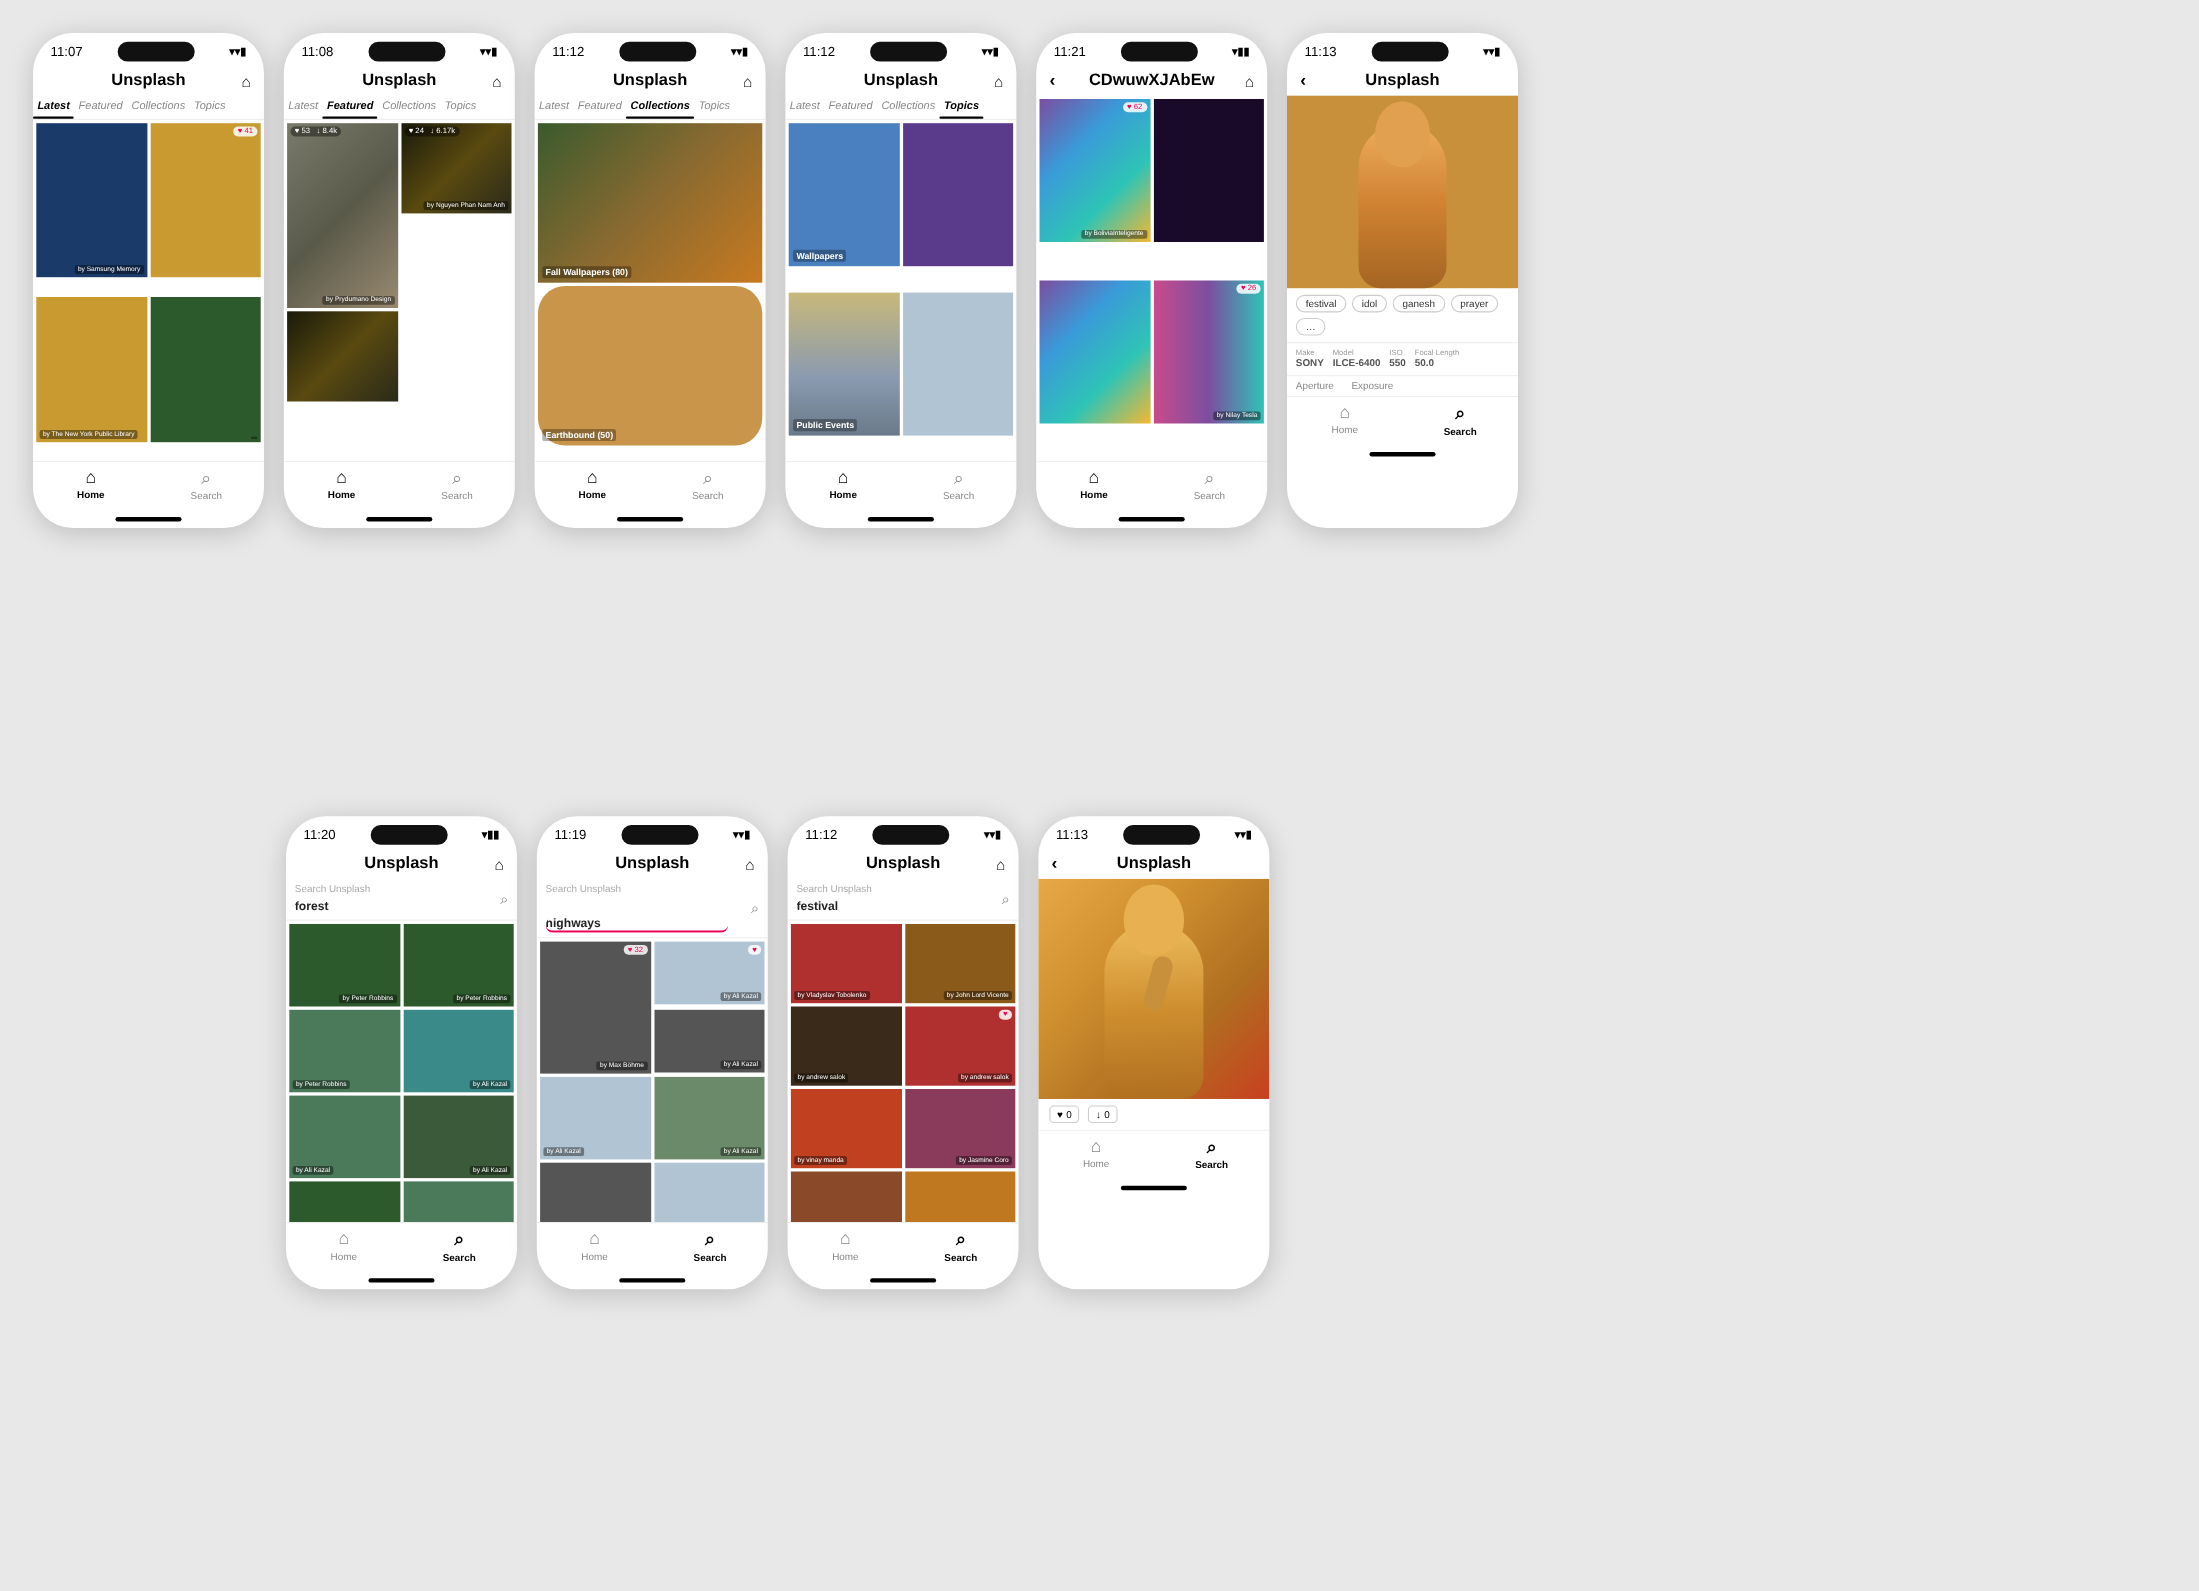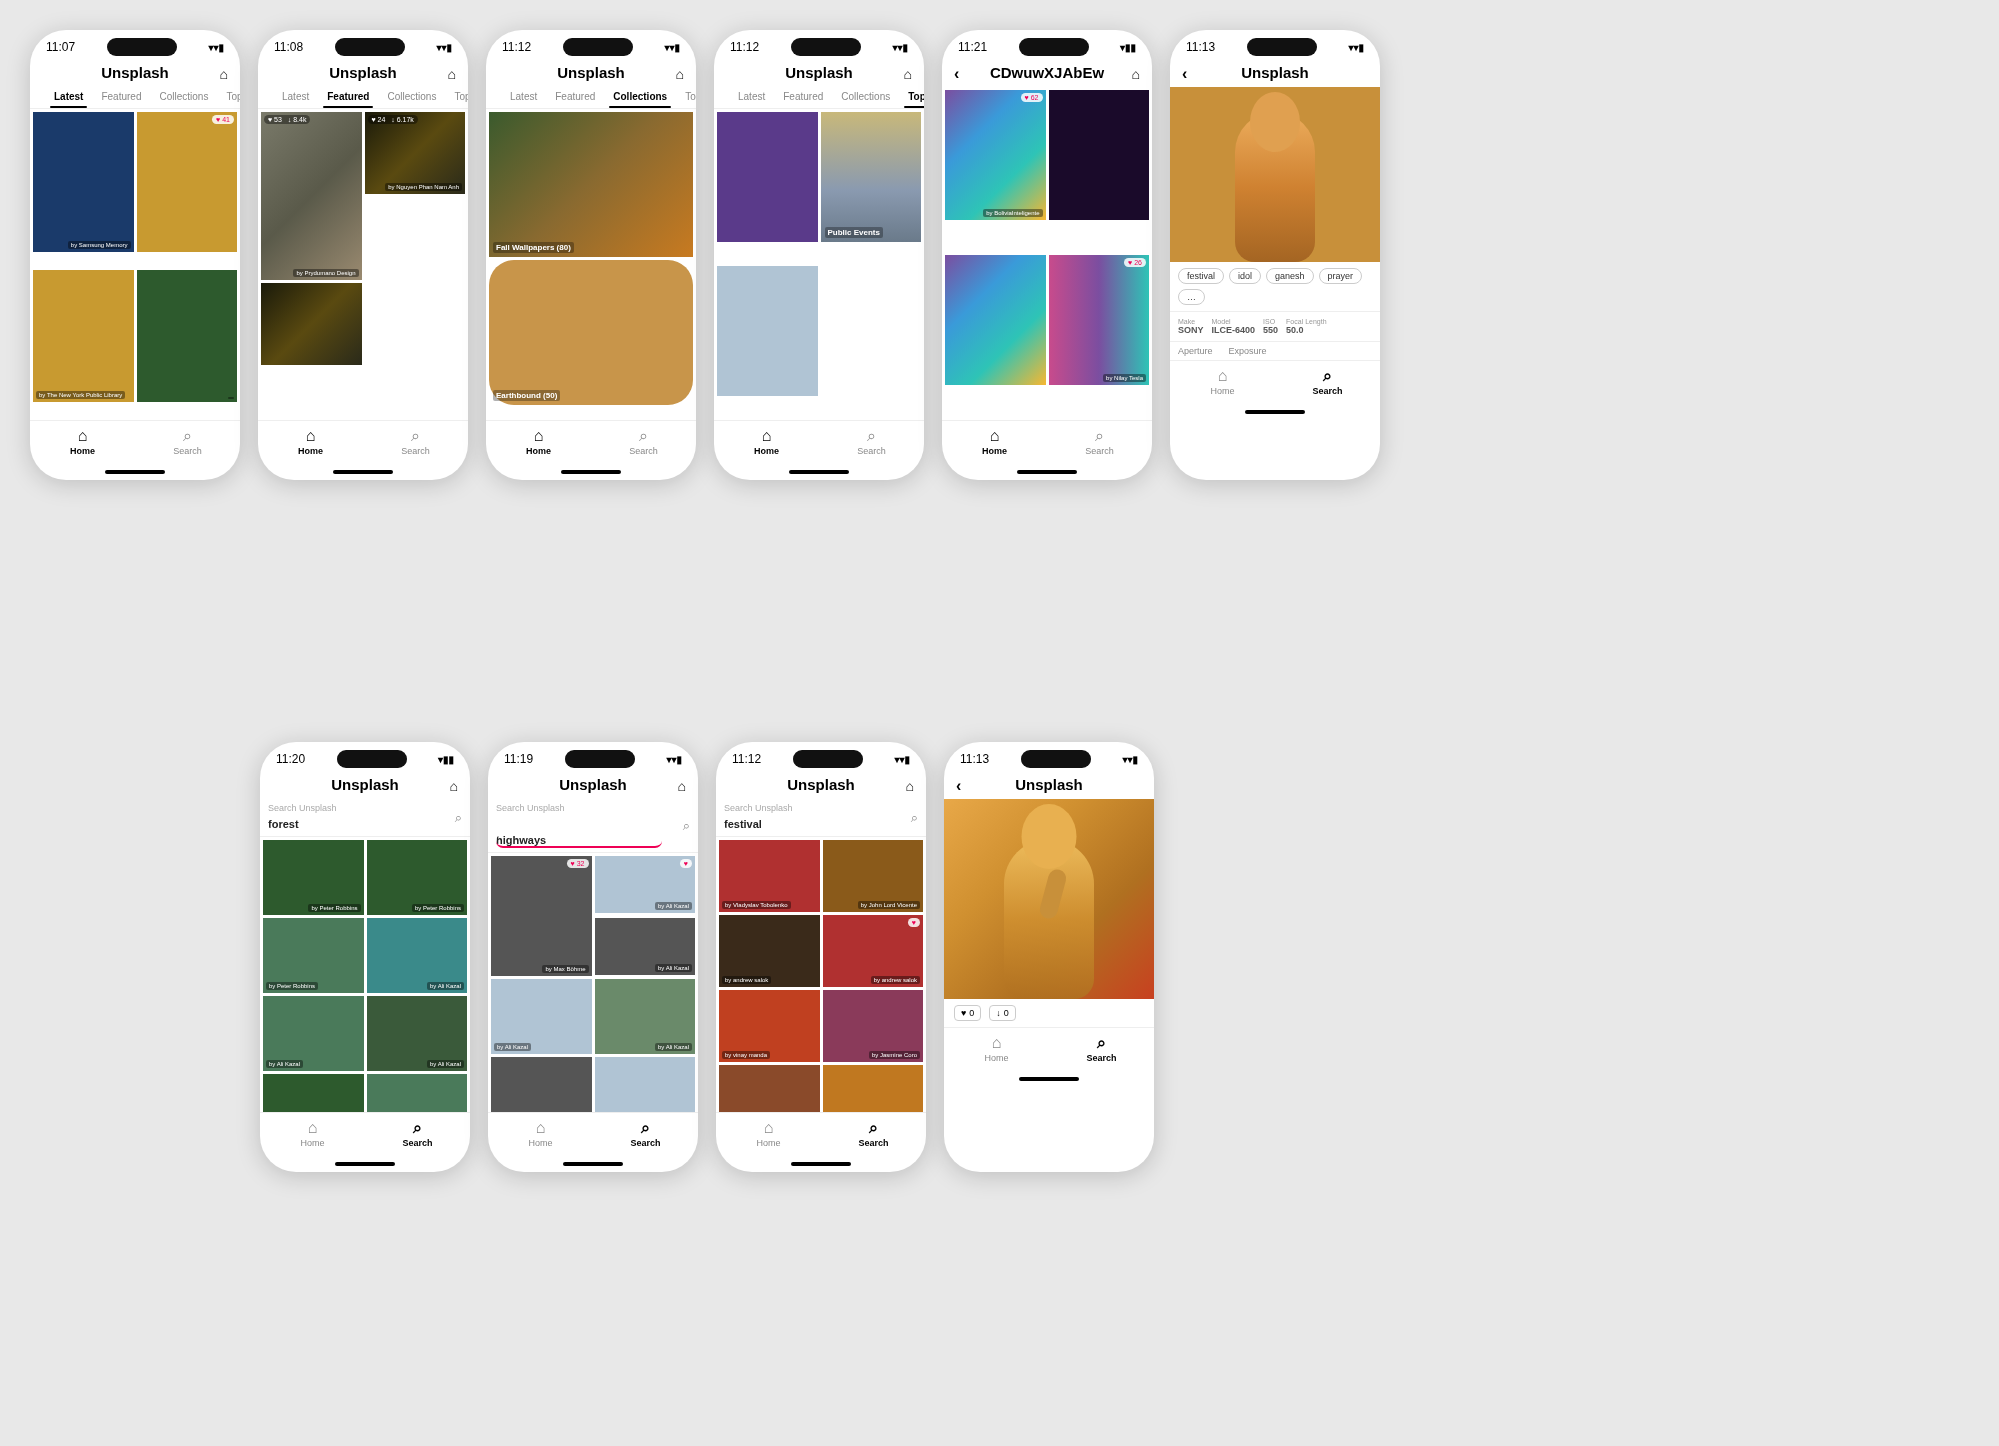--- a/index.html
+++ b/index.html
@@ -55,23 +55,23 @@
     .app-header .back-icon {
       position: absolute;
       left: 12px;
       top: 50%;
       transform: translateY(-50%);
       font-size: 16px;
     }
     .nav-tabs {
       display: flex;
       border-bottom: 1px solid #eee;
-      padding: 0 20px;
+      padding: 0 0;
       font-size: 10px;
-      gap: 10px;
+      font-style: italic;
     }
     .nav-tab {
       padding: 4px 4px 6px;
       color: #888;
       cursor: pointer;
       position: relative;
     }
     .nav-tab.active {
       color: #000;
       font-weight: 600;
@@ -406,20 +406,23 @@
       <span>Unsplash</span>
       <span class="home-icon">⌂</span>
     </div>
     <div class="nav-tabs">
       <div class="nav-tab">Latest</div>
       <div class="nav-tab">Featured</div>
       <div class="nav-tab">Collections</div>
       <div class="nav-tab active">Topics</div>
     </div>
     <div style="flex:1;overflow:hidden;padding:3px;display:grid;grid-template-columns:1fr 1fr;gap:3px;">
+      <div style="position:relative;background:#4a80c0;height:130px;">
+        <div class="collection-title">Wallpapers</div>
+      </div>
       <div style="position:relative;background:#5a3a8a;height:130px;">
       </div>
       <div style="position:relative;height:130px;" class="c-burning-man">
         <div class="collection-title">Public Events</div>
       </div>
       <div style="position:relative;height:130px;" class="c-mist"></div>
     </div>
     <div class="bottom-nav">
       <div class="bottom-nav-item active">
         <span class="bottom-nav-icon">⌂</span>Home

